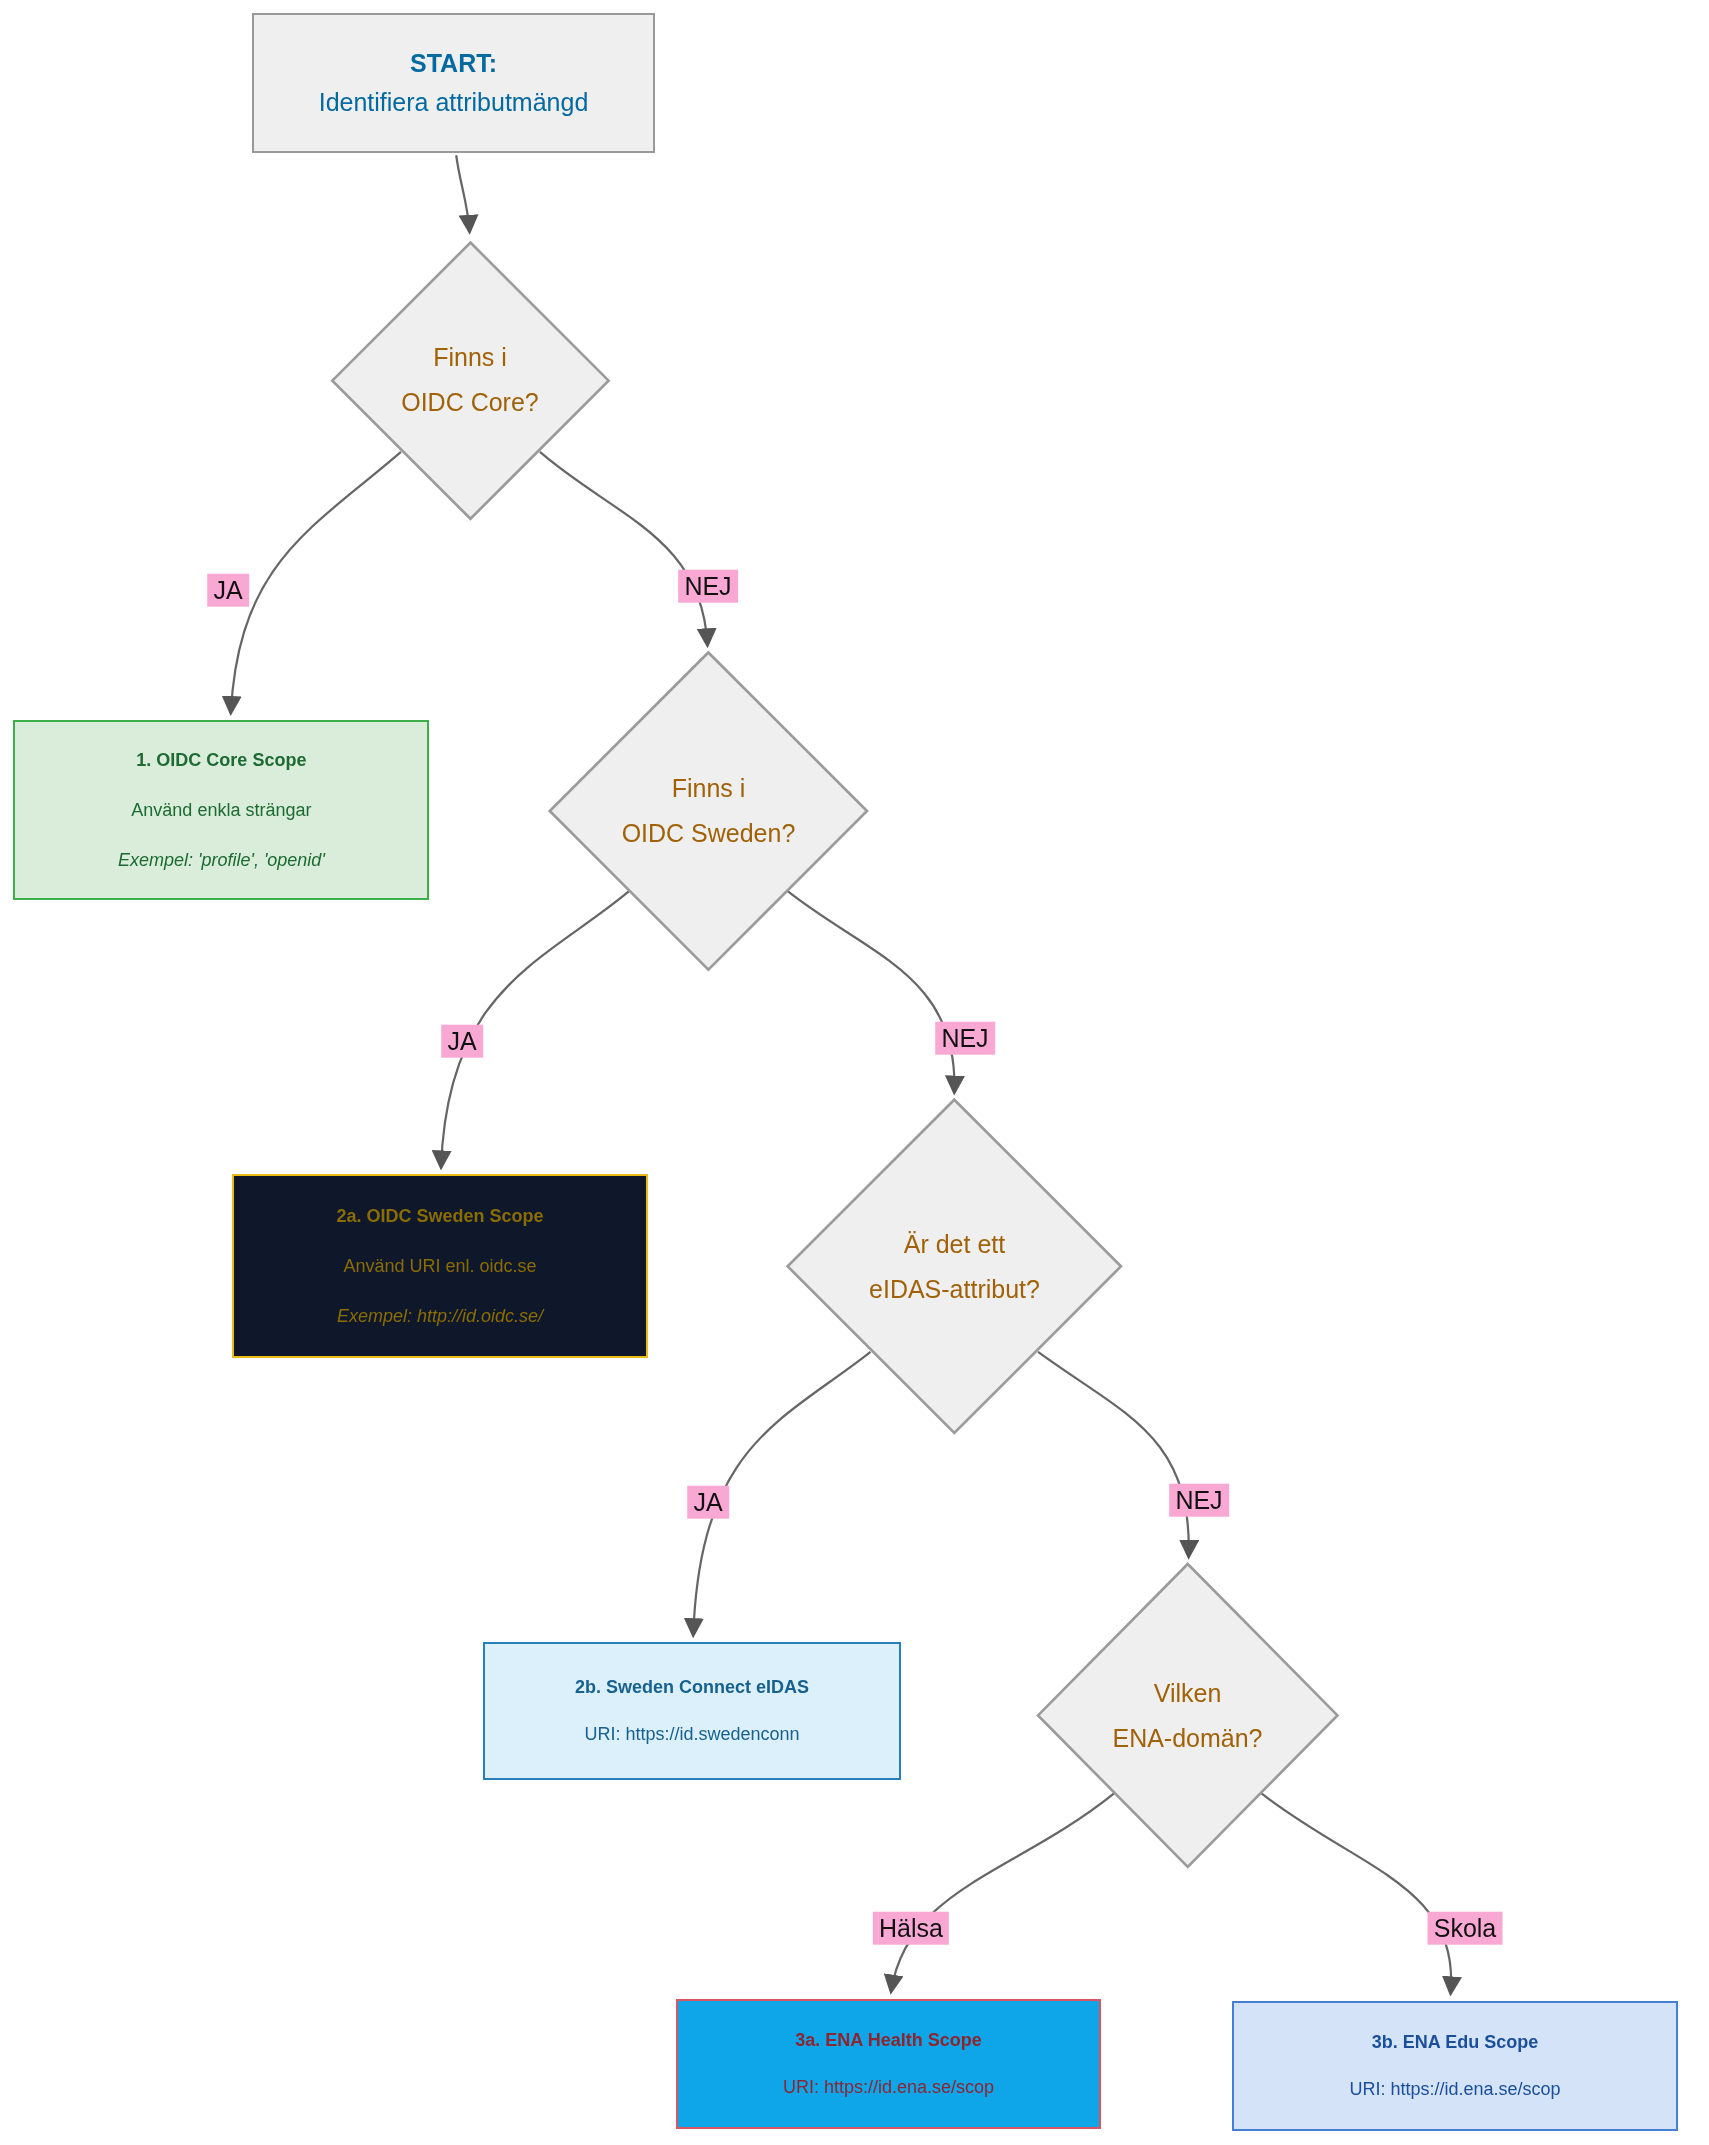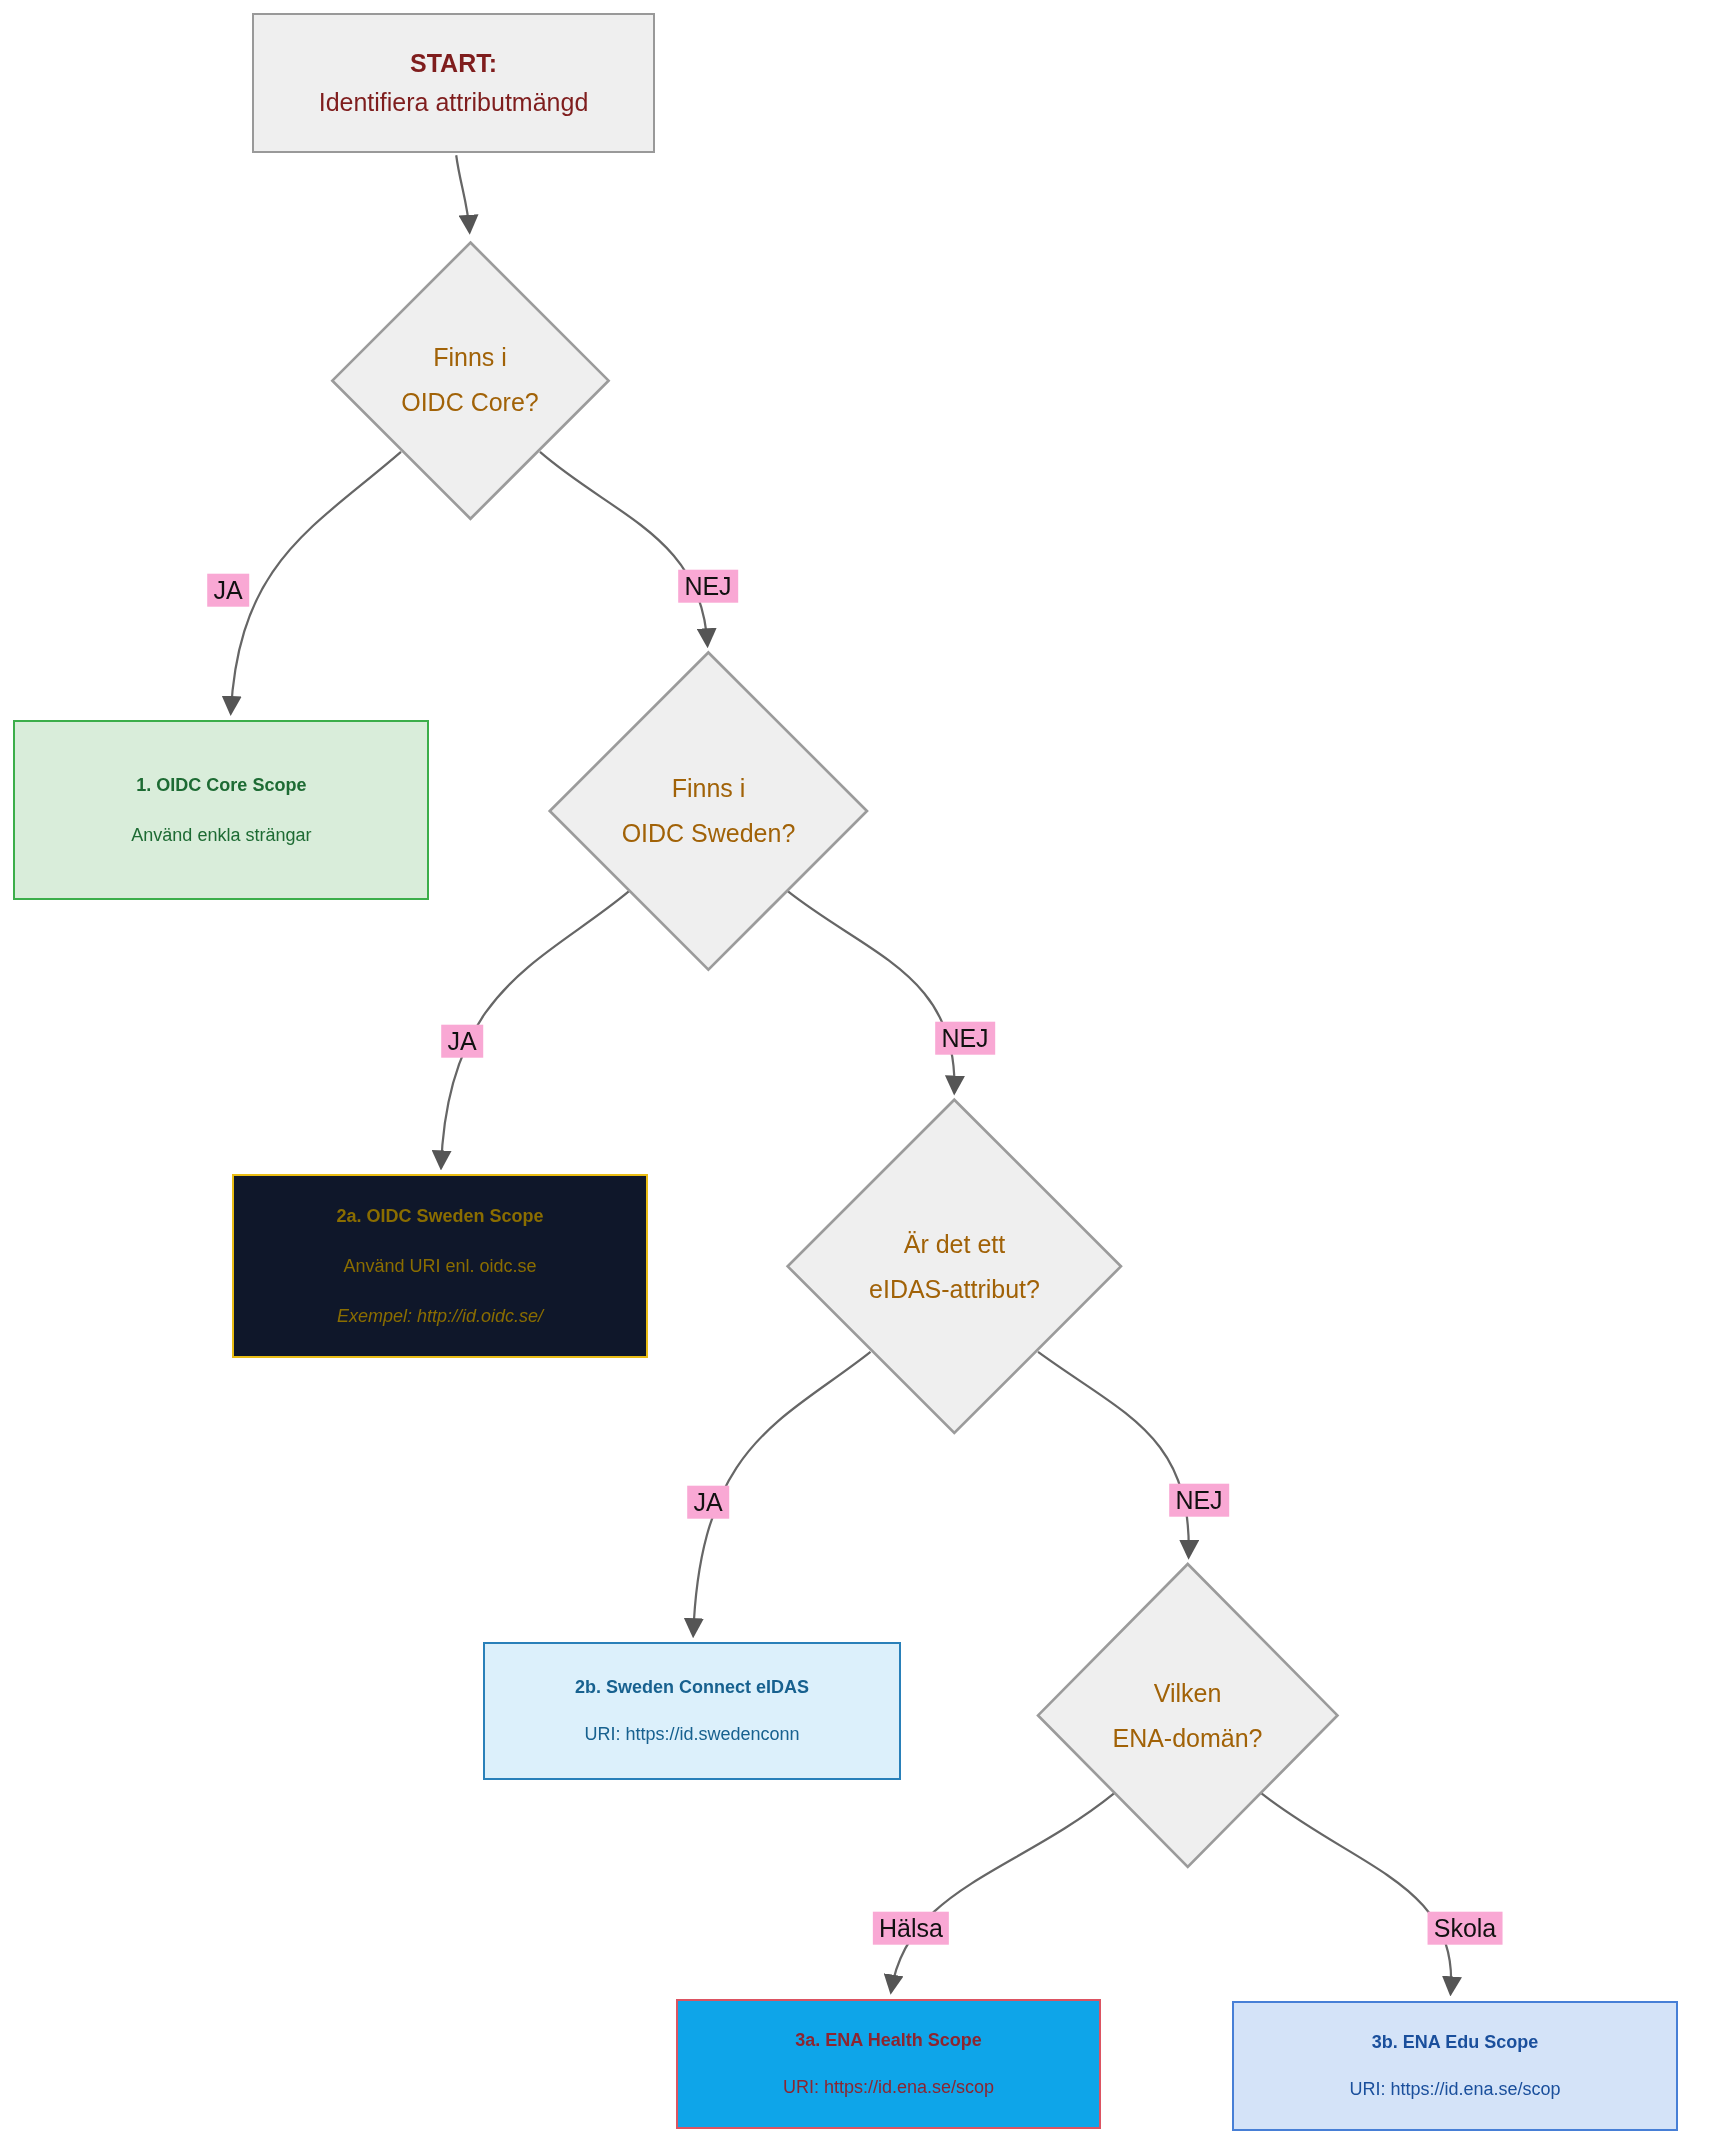--- a/index.html
+++ b/index.html
@@ -11,21 +11,21 @@
   .edge{fill:none;stroke:#666666;stroke-width:2.5px;}
   .diamond{fill:#efefef;stroke:#9b9b9b;stroke-width:3px;}
   .node{
     position:absolute;box-sizing:border-box;display:flex;flex-direction:column;
     align-items:center;justify-content:center;text-align:center;overflow:hidden;
   }
   .node div{white-space:nowrap;}
   .t1{font-weight:bold;}
   .it{font-style:italic;}
   .start-node{
-    background:#efefef;border:2.7px solid #999999;color:#7f1d1d;
+    background:#efefef;border:2.7px solid #999999;color:#0369a1;
     font-size:25px;line-height:39px;
   }
   .dtext{
     position:absolute;display:flex;flex-direction:column;align-items:center;
     justify-content:center;text-align:center;color:#a16207;
     font-size:25px;line-height:45px;white-space:nowrap;
   }
   .result{font-size:18px;line-height:50px;}
   .result-green {background:#d9edda;border:2.7px solid #3cae4a;color:#1d6b33;}
   .result-yellow{background:#0f172a;border:2.7px solid #eabd14;color:#8a6d00;}
@@ -83,20 +83,21 @@
     <div>ENA-domän?</div>
   </div>
   <div class="dtext" style="left:788px;top:1100px;width:333px;height:333px;">
     <div>Är det ett</div>
     <div>eIDAS-attribut?</div>
   </div>
 
   <div class="node result result-green" style="left:13.4px;top:720px;width:416px;height:180px;">
     <div class="t1">1. OIDC Core Scope</div>
     <div>Använd enkla strängar</div>
+    <div class="it">Exempel: 'profile', 'openid'</div>
   </div>
 
   <div class="node result result-yellow" style="left:232px;top:1174px;width:416px;height:184px;">
     <div class="t1">2a. OIDC Sweden Scope</div>
     <div>Använd URI enl. oidc.se</div>
     <div class="it">Exempel: http://id.oidc.se/</div>
   </div>
 
   <div class="node result result-cyan" style="left:483px;top:1642px;width:418px;height:138px;">
     <div class="t1">2b. Sweden Connect eIDAS</div>

